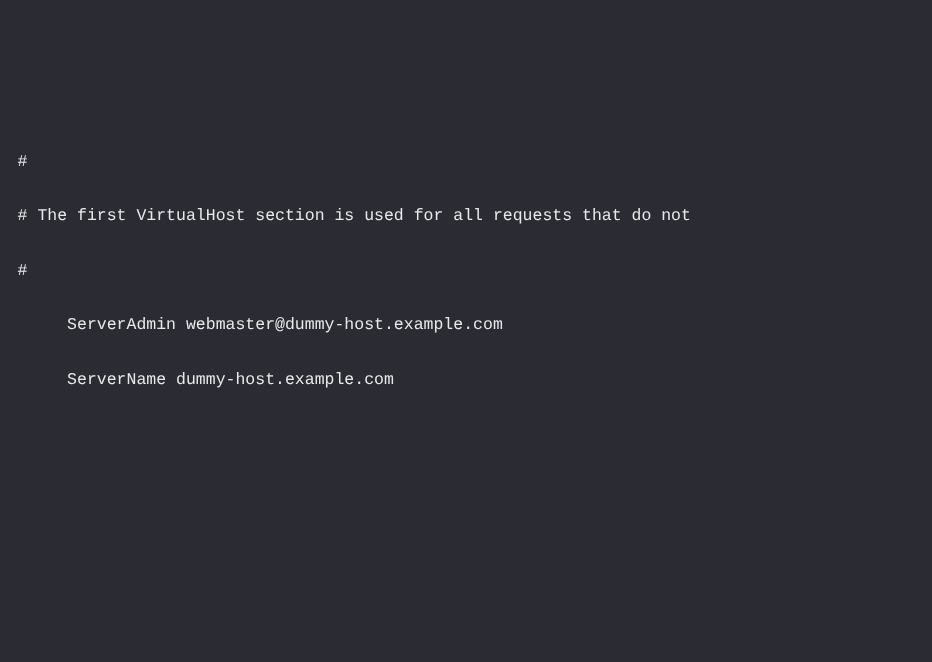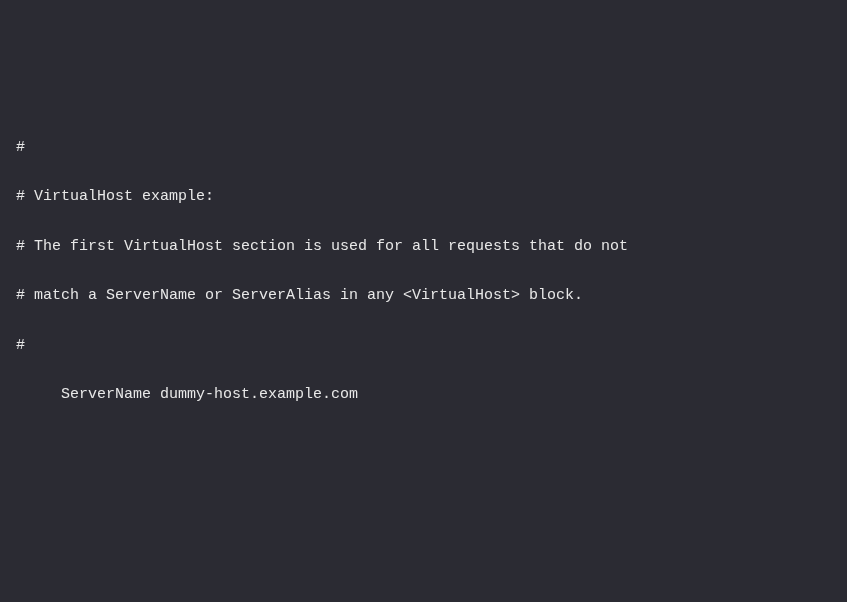--- a/index.html
+++ b/index.html
@@ -26,24 +26,23 @@
       display: block;
     }
   </style>
 </head>
 <body>
 
 
 
 <div class="code-container">
 <span class="line">#</span>
-<span class="line"># VirtualHost example:</span>
 <span class="line"># The first VirtualHost section is used for all requests that do not</span>
-<span class="line"># match a ServerName or ServerAlias in any &lt;VirtualHost&gt; block.</span>
 <span class="line">#</span>
+<span class="line">     ServerAdmin webmaster@dummy-host.example.com</span>
 <span class="line">     ServerName dummy-host.example.com</span>
 
 
 
 
 <span class="line"></span>
 
 
 
 

